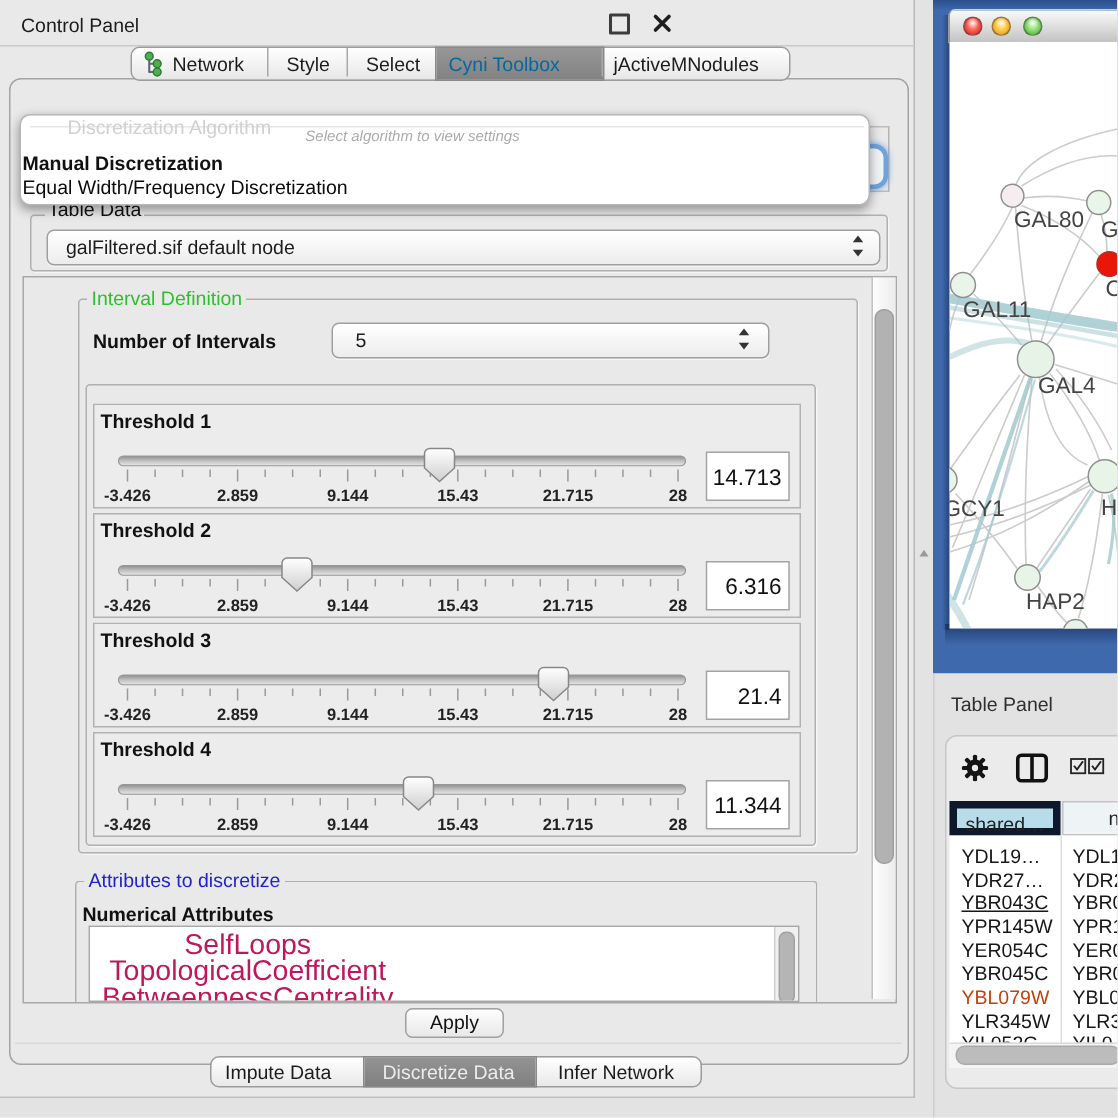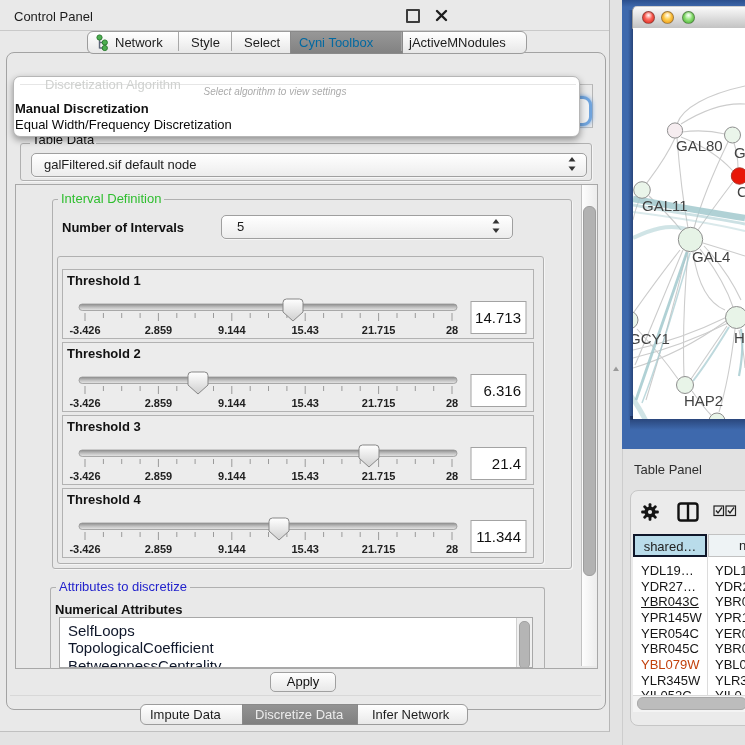--- a/index.html
+++ b/index.html
@@ -171,21 +171,21 @@
       <g transform="translate(217,40)">
         <path d="M -6.5 -10 H 6.5 A 3.5 3.5 0 0 1 10 -6.5 V 3 L 0 12 L -10 3 V -6.5 A 3.5 3.5 0 0 1 -6.5 -10 Z" fill="url(#th4)" stroke="#878787" stroke-width="1"></path>
       </g>
       <rect x="409" y="32.5" width="55" height="32" fill="#ffffff" stroke="#a3a3a3"></rect>
       <text x="459" y="54" font-size="15" fill="#111" text-anchor="end">11.344</text>
     </svg>
 <div class="abs" style="left:50px;top:587px;width:493px;height:81px;border:1px solid #b0b0b0;border-bottom:none;border-radius:3px 3px 0 0;"></div>
 <div class="gtit" style="left:56px;top:580px;color:#2222cc;">Attributes to discretize</div>
 <div class="abs b13" style="left:55px;top:602px;">Numerical Attributes</div>
 <div class="abs" style="left:59px;top:617px;width:472px;height:49px;border:1px solid #a8a8a8;background:#fff;overflow:hidden;">
-      <div style="position:absolute;left:8px;top:4px;font-size:15px;color:#0f172a;line-height:17.4px;">SelfLoops<br>TopologicalCoefficient<br>BetweennessCentrality</div>
+      <div style="position:absolute;left:8px;top:4px;font-size:19px;color:#be185d;line-height:17.4px;text-align:center;">SelfLoops<br>TopologicalCoefficient<br>BetweennessCentrality</div>
       <div style="position:absolute;right:0;top:0;width:15px;height:49px;background:#f0f0f0;border-left:1px solid #d0d0d0;"></div>
       <div style="position:absolute;right:2.5px;top:3px;width:9px;height:46px;background:#b5b5b5;border:1px solid #a2a2a2;border-radius:5px;"></div>
     </div>
 <div class="abs" style="left:270px;top:672px;width:64px;height:18px;border:1px solid #a0a0a0;border-radius:5px;background:linear-gradient(#fefefe,#e8e8e8);text-align:center;font-size:13px;color:#111;line-height:18px;">Apply</div>
 <div class="abs" style="left:140px;top:704px;width:326px;height:19px;border:1px solid #9c9c9c;border-radius:6px;background:linear-gradient(#ffffff,#e9e9e9);"></div>
 <div class="abs" style="left:242px;top:704px;width:114px;height:19px;background:linear-gradient(#939393,#808080);border:1px solid #8a8a8a;"></div>
 <div class="abs t13" style="left:150px;top:707px;">Impute Data</div>
 <div class="abs t13" style="left:255px;top:707px;color:#ececec;">Discretize Data</div>
 <div class="abs t13" style="left:372px;top:707px;">Infer Network</div>
 <div class="abs" style="left:13px;top:76px;width:565px;height:59px;background:#ffffff;border:1px solid #b6b6b6;border-radius:7px;box-shadow:0 3px 7px rgba(0,0,0,0.38);"></div>
@@ -282,21 +282,21 @@
 <path d="M11 2 V18" stroke="#111" stroke-width="2.4"></path>
     </svg>
 <svg class="abs" style="left:713px;top:505px;" width="12" height="12">
       <rect x="1" y="1" width="9.5" height="9.5" fill="none" stroke="#222" stroke-width="1.2"></rect>
       <path d="M3 5.5 L5 8 L9 2.5" fill="none" stroke="#222" stroke-width="1.3"></path>
     </svg>
 <svg class="abs" style="left:725px;top:505px;" width="12" height="12">
       <rect x="1" y="1" width="9.5" height="9.5" fill="none" stroke="#222" stroke-width="1.2"></rect>
       <path d="M3 5.5 L5 8 L9 2.5" fill="none" stroke="#222" stroke-width="1.3"></path>
     </svg>
-<div class="abs" style="left:633px;top:534px;width:74px;height:23px;background:#b9dcea;border:2px solid #0f172a;box-sizing:border-box;text-align:center;font-size:13px;color:#222;line-height:22px;">shared…</div>
+<div class="abs" style="left:633px;top:534px;width:74px;height:23px;background:#b9dcea;border:5px solid #0f172a;box-sizing:border-box;text-align:center;font-size:13px;color:#222;line-height:22px;">shared…</div>
 <div class="abs" style="left:708px;top:534px;width:40px;height:23px;background:#eef3f5;border:1px solid #c2c2c2;box-sizing:border-box;font-size:13px;color:#222;line-height:22px;"><span style="margin-left:30px;">n</span></div>
 <div class="abs" style="left:633px;top:557px;width:112px;height:155px;background:#fff;overflow:hidden;">
 <div style="position:absolute;left:74px;top:0;width:1px;height:155px;background:#dcdcdc;"></div>
 <div style="position:absolute;left:8px;top:6.0px;font-size:13px;color:#161616;white-space:nowrap;">YDL19…</div>
 <div style="position:absolute;left:82px;top:6.0px;font-size:13px;color:#161616;white-space:nowrap;">YDL1</div>
 <div style="position:absolute;left:8px;top:21.6px;font-size:13px;color:#161616;white-space:nowrap;">YDR27…</div>
 <div style="position:absolute;left:82px;top:21.6px;font-size:13px;color:#161616;white-space:nowrap;">YDR2</div>
 <div style="position:absolute;left:8px;top:37.3px;font-size:13px;color:#161616;white-space:nowrap;text-decoration:underline;">YBR043C</div>
 <div style="position:absolute;left:82px;top:37.3px;font-size:13px;color:#161616;white-space:nowrap;">YBR0</div>
 <div style="position:absolute;left:8px;top:53.0px;font-size:13px;color:#161616;white-space:nowrap;">YPR145W</div>

